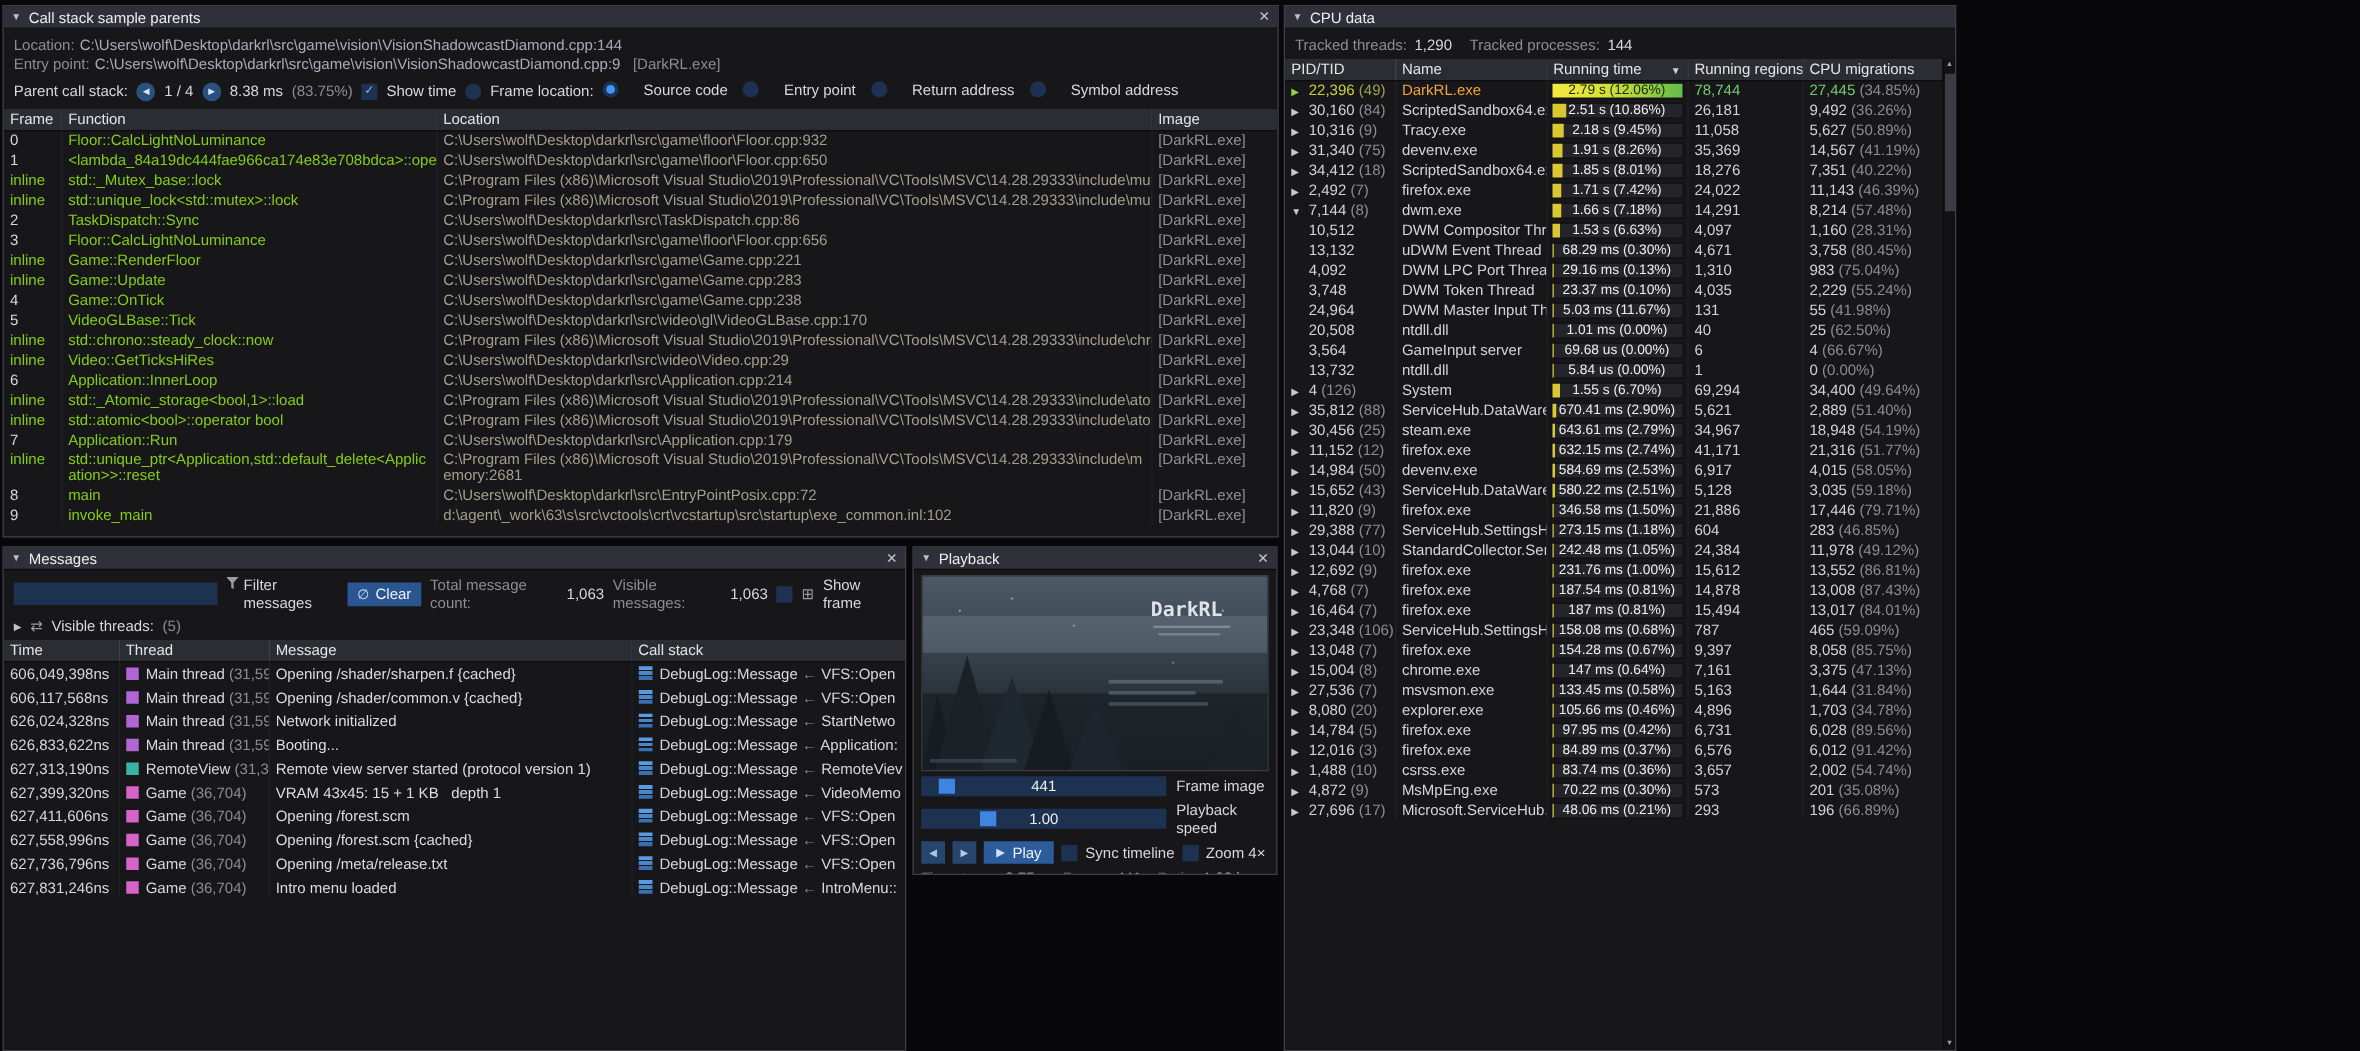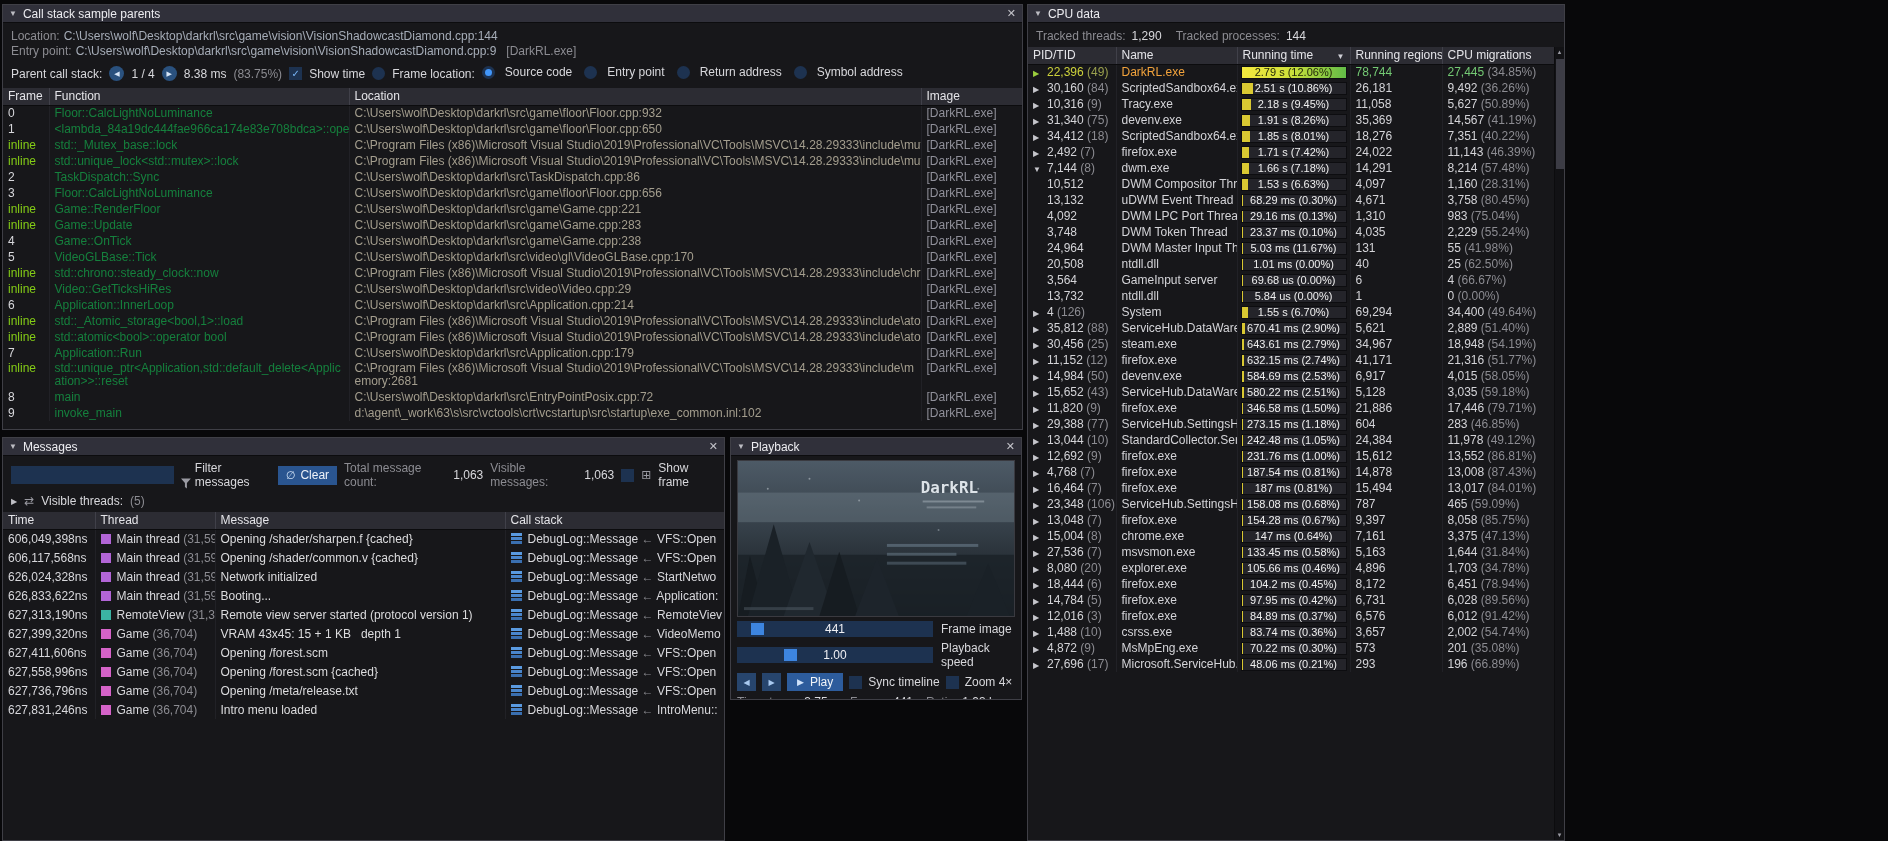--- a/index.html
+++ b/index.html
@@ -23,31 +23,31 @@
 .symname{font-size:17px;color:#f2f2f6}
 .pathline{margin:1px 0;color:#a6adb8}
 .pathline .lbl{color:#8c8c92;margin-right:4px}
 .pathline .img{color:#8c8c92;margin-left:10px}
 .navline{display:flex;align-items:center;gap:7px;margin:7px 0 6px}
 .cbtn{width:15px;height:15px;border-radius:50%;background:#2a517e;color:#d7e6f8;display:inline-flex;align-items:center;justify-content:center;font-size:7px;cursor:pointer;flex:none}
 .cb{width:13px;height:13px;background:#1d3250;display:inline-flex;align-items:center;justify-content:center;color:#79b6f7;font-weight:bold;flex:none;cursor:pointer}
 .cb span{font-size:10px;line-height:1}
 .radio{width:13px;height:13px;border-radius:50%;background:#1d3250;display:inline-block;position:relative;flex:none;vertical-align:-2px}
 .radio .dot{position:absolute;inset:3px;border-radius:50%;background:#4296f9}
-.ritem{display:inline-flex;align-items:flex-end;gap:10px;margin-right:12px;cursor:pointer}
+.ritem{display:inline-flex;align-items:flex-start;gap:20px;margin-right:12px;cursor:pointer}
 .c-frame{color:#d8d8dc}
 .c-frame.dim{color:#84cc16}
-.c-func{color:#15803d}
+.c-func{color:#84cc16}
 .c-loc{color:#a49e8e}
 .c-img{color:#90909a}
 tr.tall td{height:28px;white-space:normal;line-height:13px;vertical-align:top;padding-top:1px;word-break:break-all}
 
 .mrowctl{display:flex;align-items:center;gap:7px;padding:5px 8px 3px;flex:none}
 .finput{width:165px;height:18px;background:#1d3250;border:none;color:#e2e2e6;padding:0 4px;font:inherit}
-.flt{display:inline-flex;align-items:flex-end;gap:4px}
+.flt{display:inline-flex;align-items:flex-start;gap:4px}
 .btn{display:inline-flex;align-items:center;gap:5px;background:#2a5590;color:#eef2f8;height:19px;padding:0 8px;cursor:pointer}
 .btn .ico{font-size:11px;color:#cfe0f5}
 .fico{color:#9a9aa2}
 .threadline{display:flex;align-items:center;gap:7px;padding:2px 8px 4px;flex:none}
 .exp8{font-size:8px;color:#c0c0c6}
 .shuf{color:#9a9aa2}
 .msgtbl td{height:19px}
 .tsq{width:10px;height:10px;display:inline-block;margin-right:6px;vertical-align:-1px;flex:none}
 .c-msg{white-space:pre;color:#dcdcde}
 .csicon{display:inline-block;width:11px;height:11px;margin-right:6px;vertical-align:-1px;background:linear-gradient(#5a9ae0 0 3px,#17171a 3px 4px,#4a86cc 4px 7px,#17171a 7px 8px,#3a6fb0 8px 11px)}
@@ -867,32 +867,20 @@
                 <td class="c-bar">
                   <div class="bar">
                     <div class="fill" style="width: 1.2%;"></div>
                     <span class="txt">105.66 ms (0.46%)</span>
                   </div>
                 </td>
                 <td class="c-reg">4,896</td>
                 <td class="c-mig"><span class="mig">1,703</span><span class="migp dim"> (34.78%)</span></td>
               </tr>
               <tr class="proc">
-                <td class="c-pid"><span class="exp">▶</span><span class="pid">18,444</span><span class="cnt dim"> (6)</span></td>
-                <td class="c-name">firefox.exe</td>
-                <td class="c-bar">
-                  <div class="bar">
-                    <div class="fill" style="width: 1.2%;"></div>
-                    <span class="txt">104.2 ms (0.45%)</span>
-                  </div>
-                </td>
-                <td class="c-reg">8,172</td>
-                <td class="c-mig"><span class="mig">6,451</span><span class="migp dim"> (78.94%)</span></td>
-              </tr>
-              <tr class="proc">
                 <td class="c-pid"><span class="exp">▶</span><span class="pid">14,784</span><span class="cnt dim"> (5)</span></td>
                 <td class="c-name">firefox.exe</td>
                 <td class="c-bar">
                   <div class="bar">
                     <div class="fill" style="width: 1.2%;"></div>
                     <span class="txt">97.95 ms (0.42%)</span>
                   </div>
                 </td>
                 <td class="c-reg">6,731</td>
                 <td class="c-mig"><span class="mig">6,028</span><span class="migp dim"> (89.56%)</span></td>

